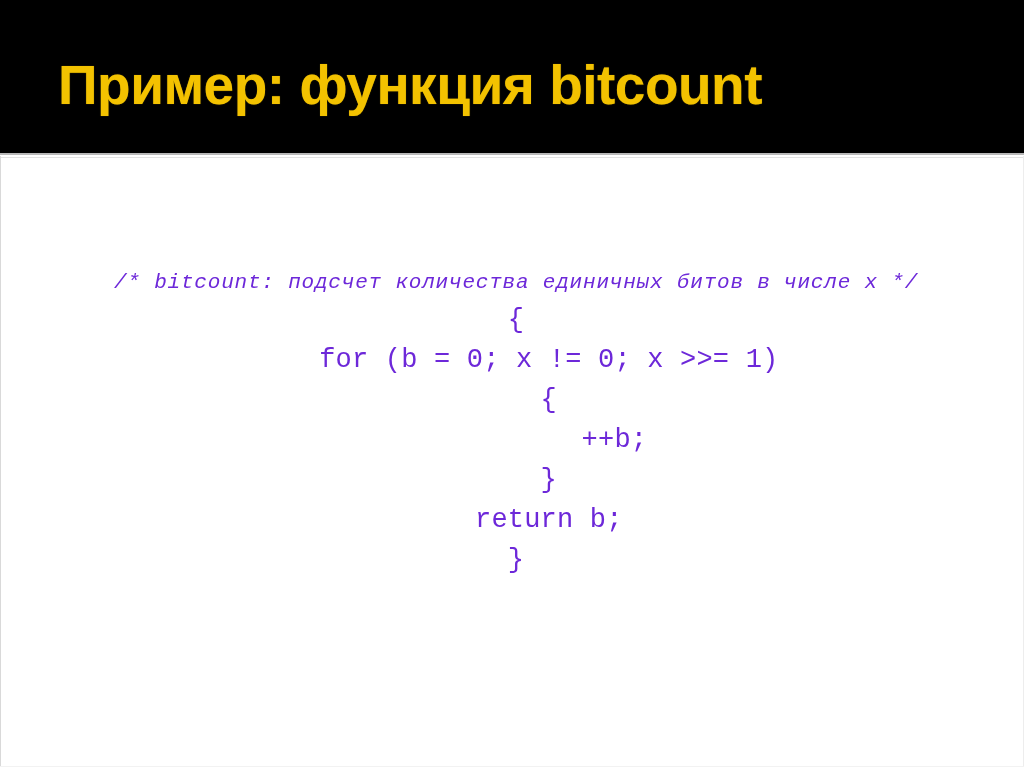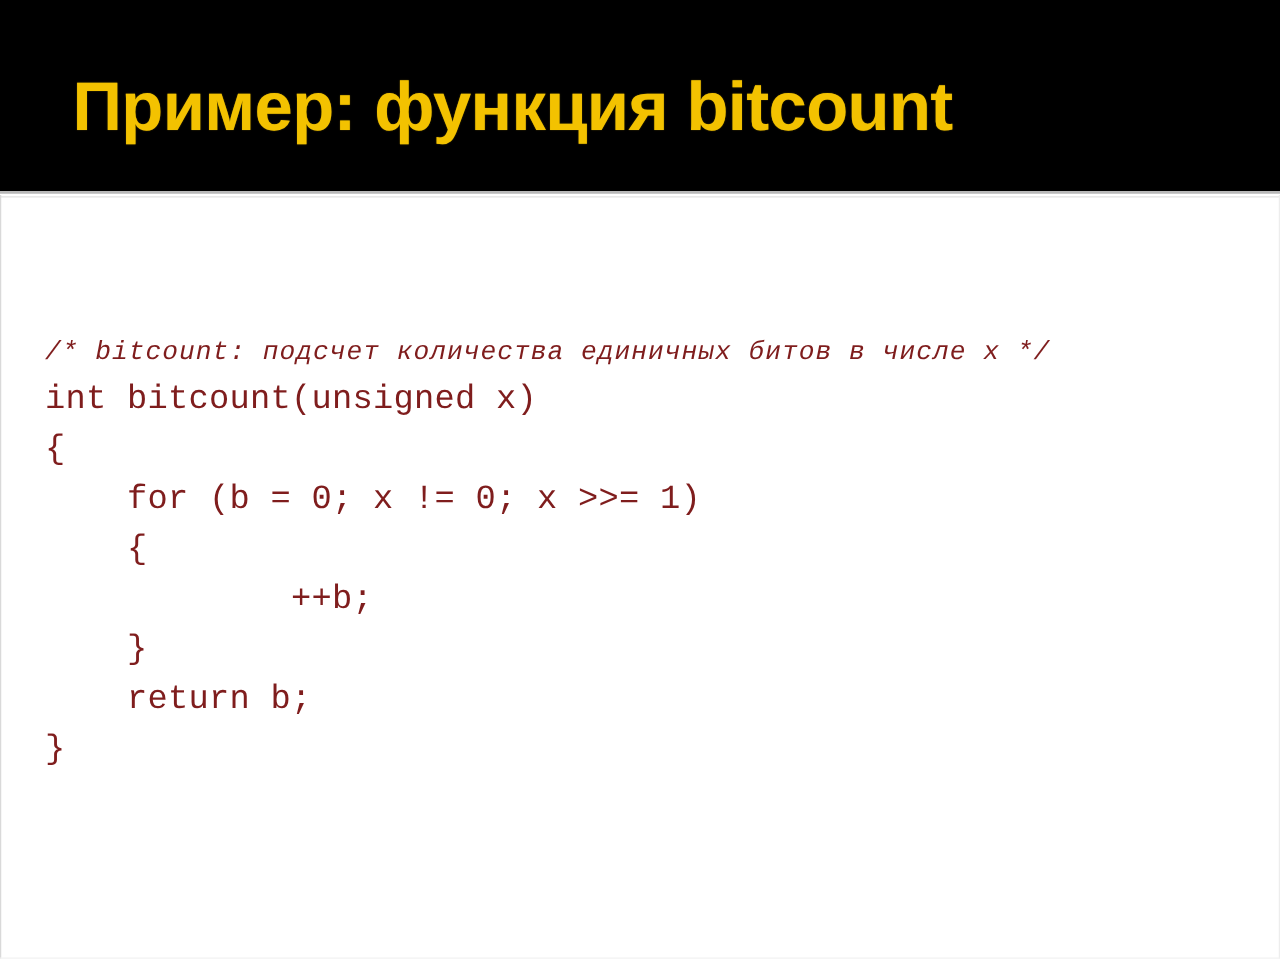--- a/index.html
+++ b/index.html
@@ -14,20 +14,21 @@
     overflow: hidden;
     position: relative;
   }
 
   
   .slide {
     position: absolute;
     inset: 0;
     background: #ffffff;
     box-sizing: border-box;
+    text-align: center;
   }
 
   
   .slide-edge-left {
     position: absolute;
     left: 0;
     top: 156px;
     width: 1px;
     height: 611px;
     background: #d9d9d9;
@@ -94,21 +95,21 @@
   .code-block {
     position: absolute;
     left: 36px;
     top: 266px;
     width: 960px;
   }
   .code-line {
     font-family: "Liberation Mono", monospace;
     font-size: 27px;
     line-height: 40px;
-    color: #7f1d1d;
+    color: #6d28d9;
     white-space: pre;
     letter-spacing: 0.2px;
   }
   .code-line.comment {
     font-size: 21px;
     font-style: italic;
     line-height: 34px;
     letter-spacing: 0.8px;
   }
 </style>
@@ -118,21 +119,20 @@
 <div class="slide">
 
   <div class="title-band"></div>
   <div class="title-rule"></div>
   <div class="title-rule-2"></div>
 
   <div class="slide-title">Пример: функция bitcount</div>
 
   <div class="code-block">
     <div class="code-line comment">/* bitcount: подсчет количества единичных битов в числе x */</div>
-    <div class="code-line">int bitcount(unsigned x)</div>
     <div class="code-line">{</div>
     <div class="code-line">    for (b = 0; x != 0; x &gt;&gt;= 1)</div>
     <div class="code-line">    {</div>
     <div class="code-line">            ++b;</div>
     <div class="code-line">    }</div>
     <div class="code-line">    return b;</div>
     <div class="code-line">}</div>
   </div>
 
   <div class="slide-edge-left"></div>

